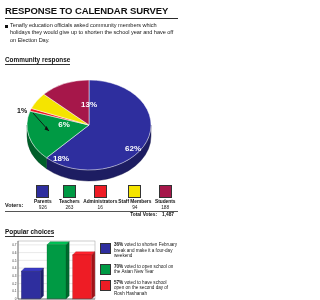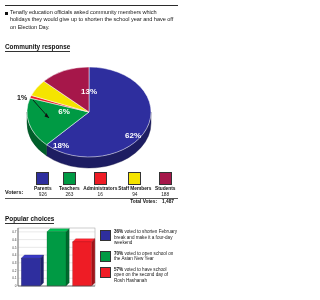--- a/index.html
+++ b/index.html
@@ -201,20 +201,21 @@
   .bl-pct {
     font-weight: bold;
     color: #111;
   }
 </style>
 </head>
 <body>
 
 <div id="infographic">
 
+  <div id="headline">RESPONSE TO CALENDAR SURVEY</div>
   <div id="rule-top"></div>
 
   <div id="deck">
     <div id="deck-bullet"></div>
     <div id="deck-text">Tenafly education officials asked community members which holidays they would give up to shorten the school year and have off on Election Day.</div>
   </div>
 
   <div>
     <div class="section-label">Community response</div>
 

